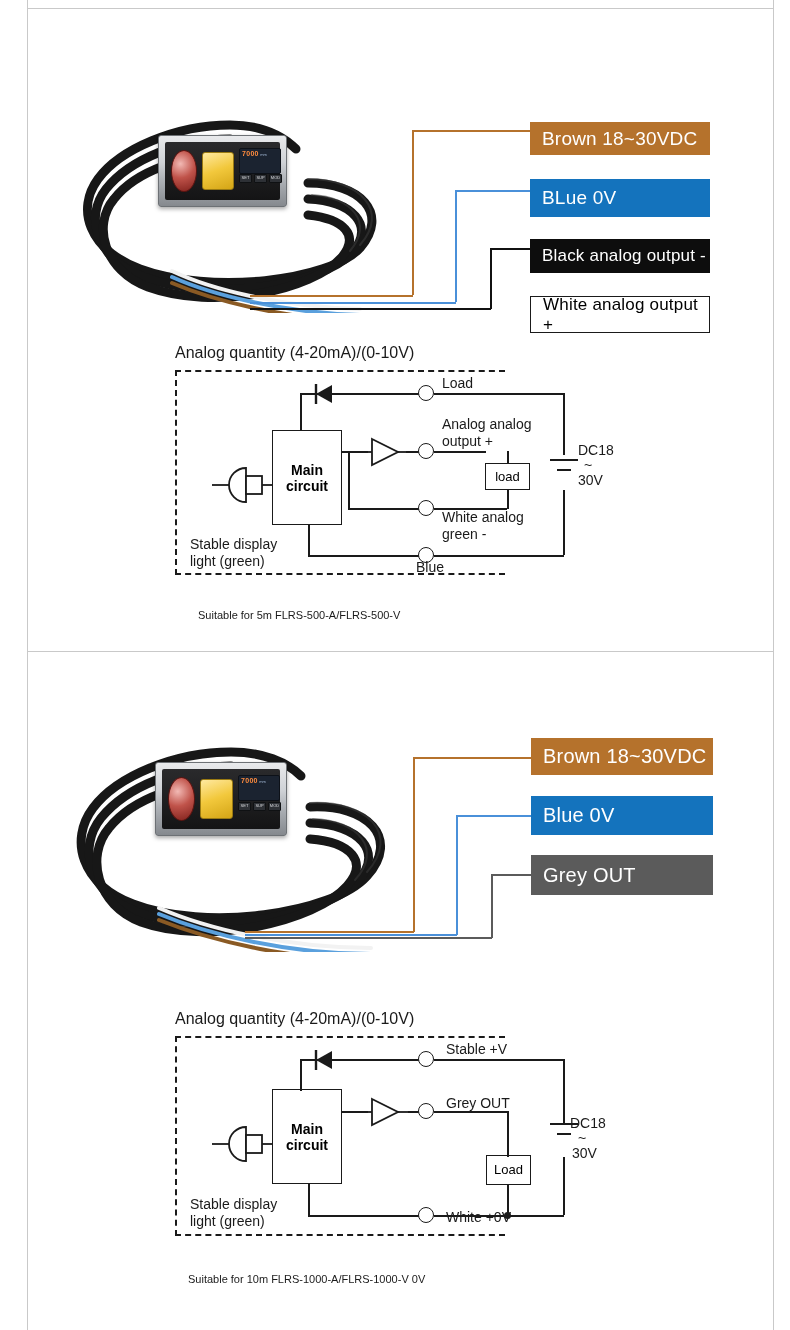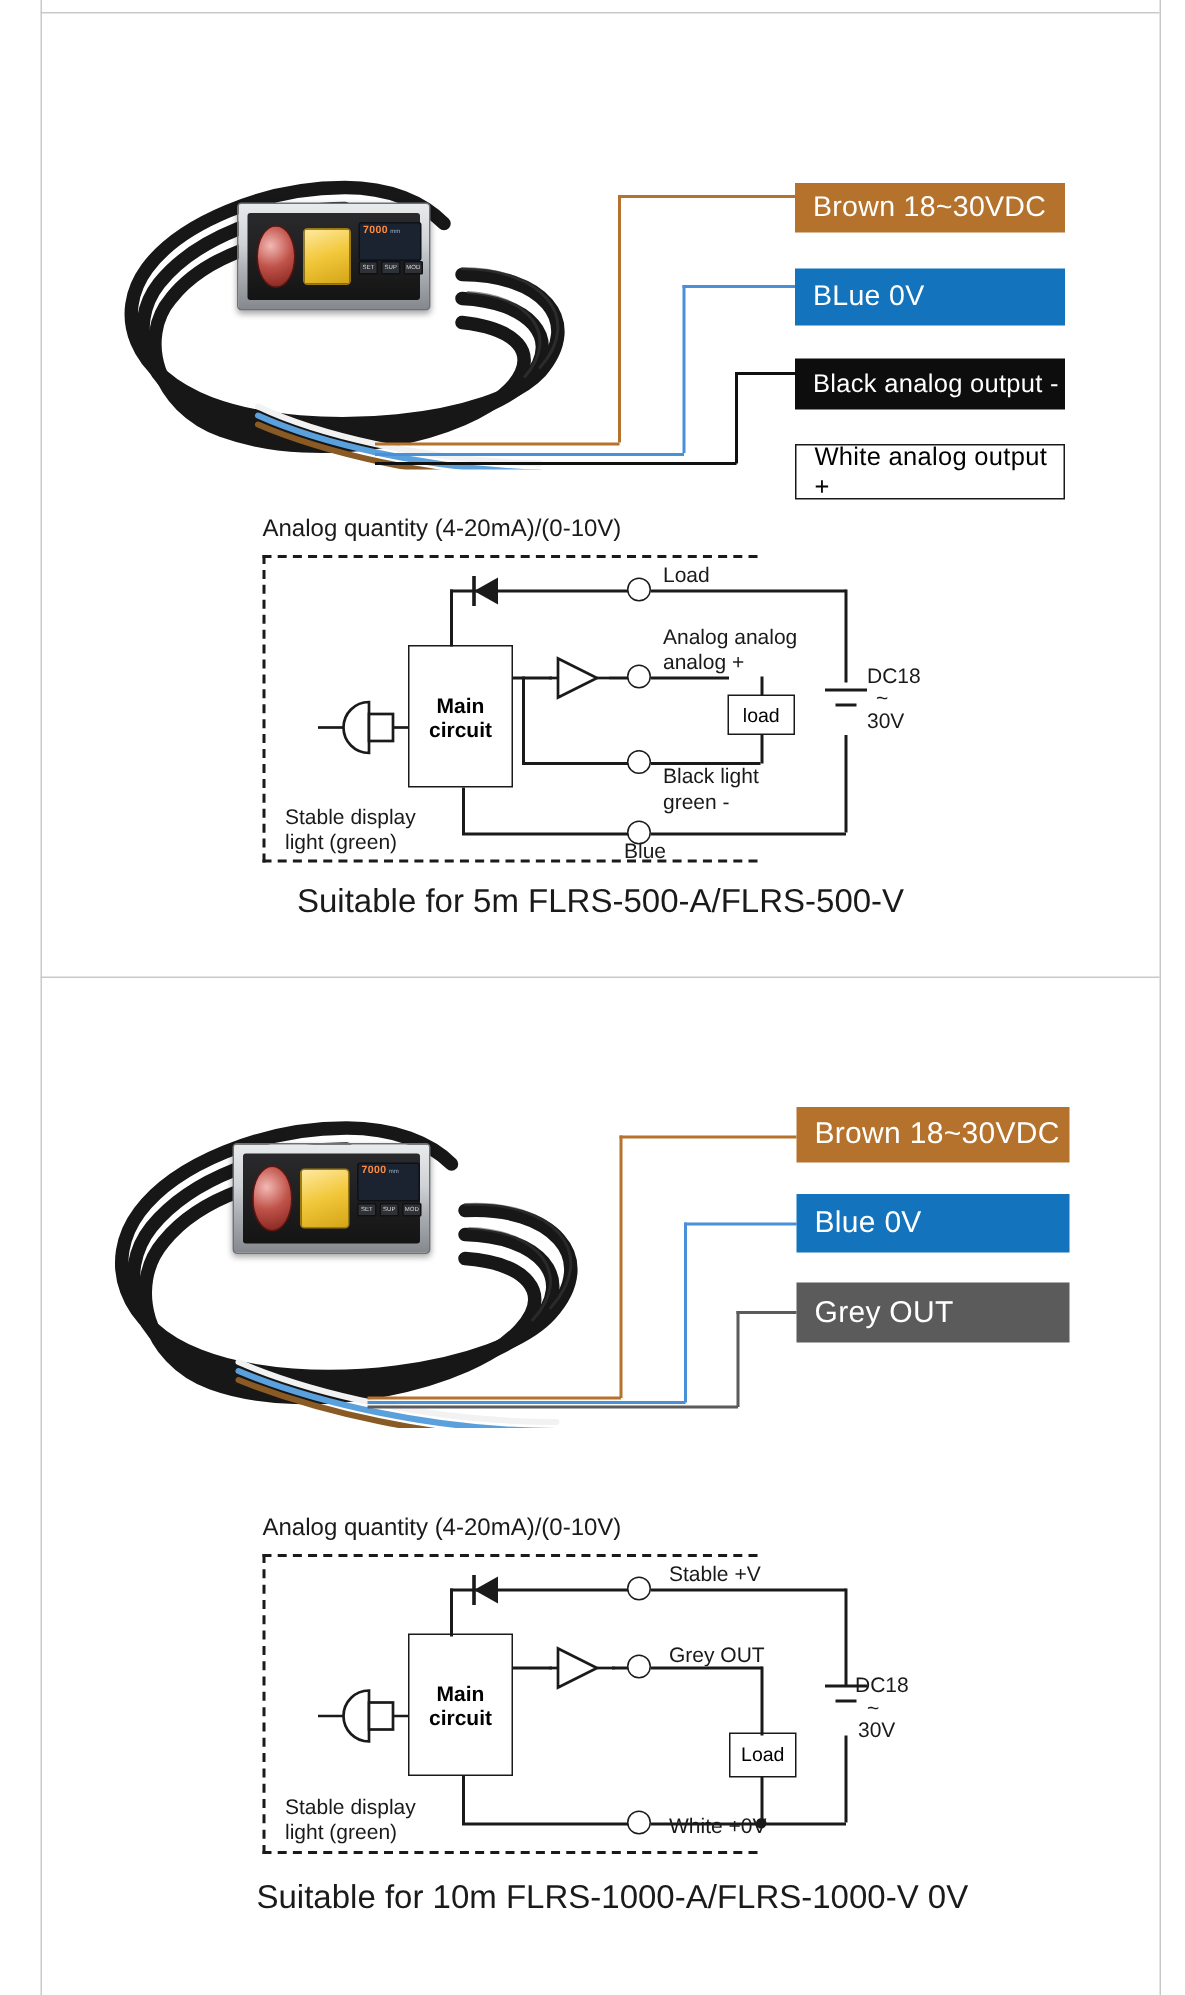--- a/index.html
+++ b/index.html
@@ -101,21 +101,21 @@
     position:absolute;border:1.6px solid #1a1a1a;background:#fff;
     display:flex;align-items:center;justify-content:center;text-align:center;
     font-size:14px;line-height:16px;box-sizing:border-box;
   }
   .node{
     position:absolute;width:16px;height:16px;border-radius:50%;
     border:1.8px solid #1a1a1a;background:#fff;box-sizing:border-box;
   }
   .dot{position:absolute;width:7px;height:7px;border-radius:50%;background:#1a1a1a;}
   .txt{position:absolute;font-size:14px;color:#1a1a1a;line-height:17px;}
-  .caption{position:absolute;font-size:22px;color:#1a1a1a;}
+  .caption{position:absolute;font-size:11px;color:#1a1a1a;margin-top:21px;}
   .title{position:absolute;font-size:16px;color:#1a1a1a;}
   .amp-svg{position:absolute;}
   .diode-svg{position:absolute;}
   .lamp-svg{position:absolute;}
   .bat-svg{position:absolute;}
 </style>
 </head>
 <body>
 
 <div class="page">
@@ -223,22 +223,22 @@
       <div class="solid h" style="left:348px;top:500px;width:74px;"></div>
       <div class="solid v" style="left:240px;top:477px;height:0px;"></div>
 
       <div class="node" style="left:418px;top:377px;"></div>
       <div class="node" style="left:418px;top:435px;"></div>
       <div class="node" style="left:418px;top:492px;"></div>
       <div class="node" style="left:418px;top:539px;"></div>
 
       <div class="txt" style="left:442px;top:367px;">Load</div>
       <div class="txt" style="left:442px;top:408px;">Analog analog</div>
-      <div class="txt" style="left:442px;top:425px;">analog +</div>
-      <div class="txt" style="left:442px;top:501px;">Black light</div>
+      <div class="txt" style="left:442px;top:425px;">output +</div>
+      <div class="txt" style="left:442px;top:501px;">White analog</div>
       <div class="txt" style="left:442px;top:518px;">green -</div>
       <div class="txt" style="left:416px;top:551px;">Blue</div>
 
       <div class="box" style="left:485px;top:455px;width:45px;height:27px;font-size:13px;">load</div>
 
       <div class="solid h" style="left:434px;top:385px;width:130px;"></div>
       <div class="solid v" style="left:563px;top:385px;height:62px;"></div>
       <div class="solid v" style="left:563px;top:482px;height:65px;"></div>
       <div class="solid h" style="left:434px;top:547px;width:130px;"></div>
       <div class="solid h" style="left:434px;top:443px;width:52px;"></div>
@@ -370,17 +370,17 @@
       <div class="dot" style="left:504px;top:560px;"></div>
 
       <svg class="bat-svg" style="left:548px;top:460px;" width="32" height="50" viewBox="0 0 32 50">
         <line x1="2" y1="12" x2="30" y2="12" stroke="#1a1a1a" stroke-width="2"></line>
         <line x1="9" y1="22" x2="23" y2="22" stroke="#1a1a1a" stroke-width="2"></line>
       </svg>
       <div class="txt" style="left:570px;top:463px;">DC18</div>
       <div class="txt" style="left:578px;top:478px;">~</div>
       <div class="txt" style="left:572px;top:493px;">30V</div>
 
-      <div class="caption" style="left:171px;top:600px;">Suitable for 10m FLRS-1000-A/FLRS-1000-V 0V</div>
+      <div class="caption" style="left:188px;top:600px;">Suitable for 10m FLRS-1000-A/FLRS-1000-V 0V</div>
     </div>
   </div>
 
 </div>
 
 </body></html>

